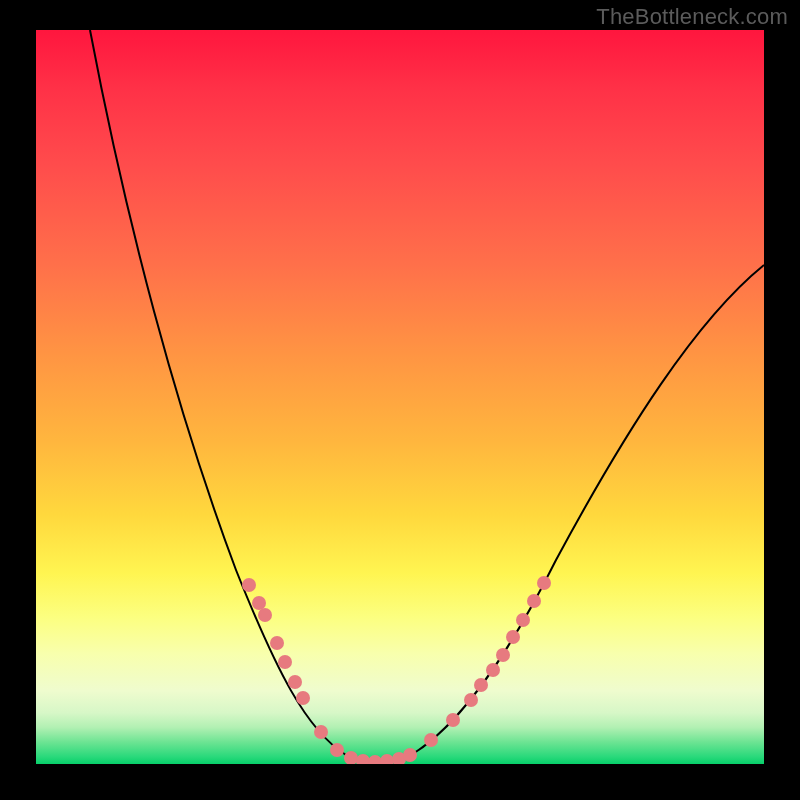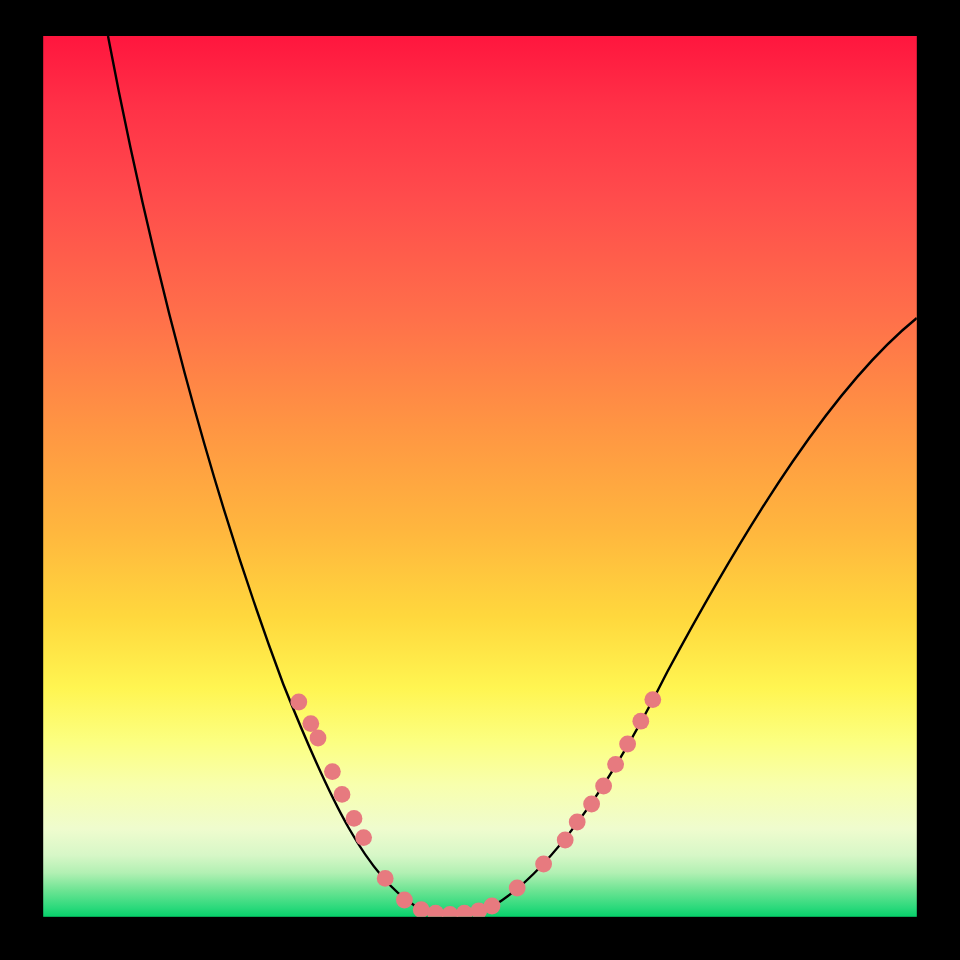--- a/index.html
+++ b/index.html
@@ -68,20 +68,21 @@
   }
   svg .dot {
     fill: #e77a7f;
     stroke: none;
   }
 </style>
 </head>
 <body>
 
 <div class="frame">
+  <div class="watermark">TheBottleneck.com</div>
   <div class="plot">
     <svg class="curve" viewBox="0 0 728 734">
       <path class="line" d="M54 0 C 90 190, 140 380, 200 540 C 240 640, 270 700, 310 725 C 328 735, 358 735, 375 725 C 420 698, 470 630, 520 530 C 590 400, 660 290, 728 235"></path>
       <g id="marker-layer">
           <circle cx="213" cy="555" r="7" class="dot"></circle>
           <circle cx="223" cy="573" r="7" class="dot"></circle>
           <circle cx="229" cy="585" r="7" class="dot"></circle>
           <circle cx="241" cy="613" r="7" class="dot"></circle>
           <circle cx="249" cy="632" r="7" class="dot"></circle>
           <circle cx="259" cy="652" r="7" class="dot"></circle>

